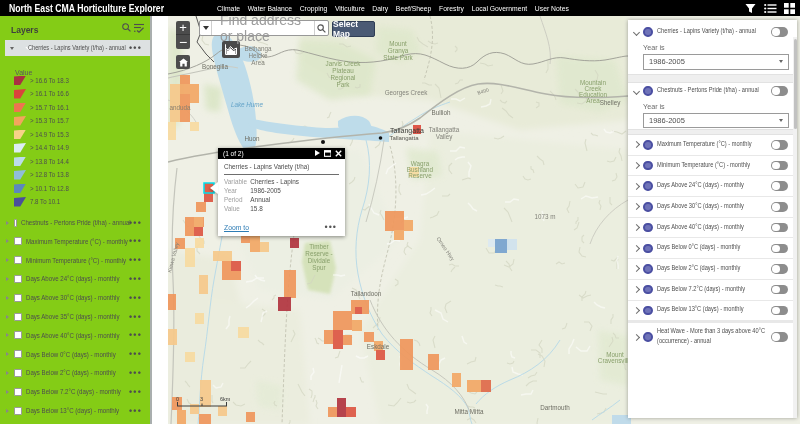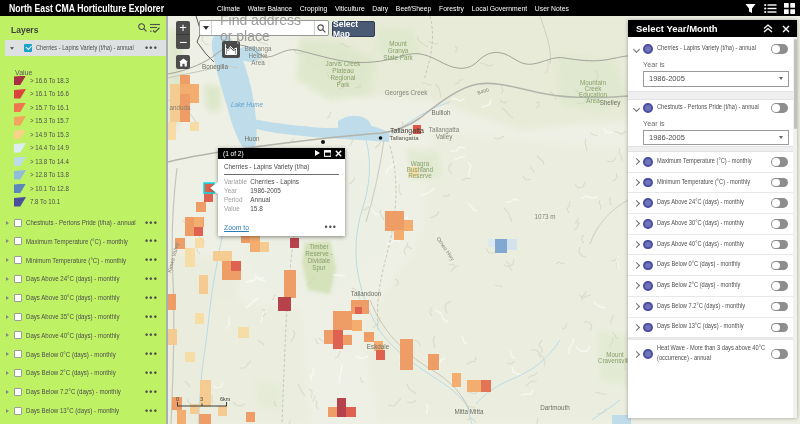--- a/index.html
+++ b/index.html
@@ -30,21 +30,21 @@
 #pop .pt{font-size:7.5px;color:#4a4a4a;margin-top:1px;transform:scaleX(.84);transform-origin:0 50%;white-space:nowrap}
 #pop hr{border:none;border-top:1.5px solid #6e6e6e;margin:3px 0 2px 0}
 #pop table{border-collapse:collapse;font-size:6.8px;transform:scaleX(.94);transform-origin:0 0}
 #pop td{padding:1.1px 0;vertical-align:top}
 #pop td.l{color:#9e9e9e;width:28px}
 #pop td.v{color:#4d4d4d}
 #pop .zt{position:absolute;left:6px;bottom:5px;color:#2d7cb5;text-decoration:underline;font-size:6.8px}
 #pop .dots{position:absolute;right:8px;bottom:4px;color:#555;font-size:9px;letter-spacing:1px}
 #pop .arrow{position:absolute;left:-8px;top:34px;width:0;height:0;border-top:6px solid transparent;border-bottom:6px solid transparent;border-right:8px solid #fff;filter:drop-shadow(-1px 1px 1px rgba(0,0,0,.25))}
 
-#lp{position:absolute;left:0;top:14px;width:168px;height:410px;background:#bef264;z-index:30;border-right:2px solid #a9aeae}
+#lp{position:absolute;left:0;top:14px;width:152px;height:410px;background:#84cc16;z-index:30;border-right:2px solid #a9aeae}
 #lp .hd{position:absolute;left:11px;top:10.5px;font-size:8.5px;font-weight:bold;color:#3f3f3f}
 #lp .sel{position:absolute;left:5px;top:26px;right:0;height:16px;background:#dde1e2;display:flex;align-items:center}
 #lp .sel .cb{width:8px;height:8px;background:#19a3c9;border-radius:1px;margin-left:10px;position:relative}
 #lp .sel .cb:after{content:"";position:absolute;left:1.5px;top:1px;width:4px;height:2.5px;border-left:1.2px solid #fff;border-bottom:1.2px solid #fff;transform:rotate(-48deg)}
 #lp .sel .tx{font-size:7.1px;color:#4e4e4e;margin-left:4px;white-space:nowrap;transform:scaleX(.79);transform-origin:0 50%}
 .car{width:0;height:0;border-left:2.5px solid transparent;border-right:2.5px solid transparent;border-top:3.5px solid #666;margin-left:5px}
 .care{width:0;height:0;border-top:2.5px solid transparent;border-bottom:2.5px solid transparent;border-left:3.5px solid #888;margin-left:6px}
 .dots3{position:absolute;right:8px;color:#4e4e4e;font-size:9px;letter-spacing:1.2px;font-weight:bold}
 #lp .val{position:absolute;left:15px;top:55px;font-size:7px;color:#5a5a5a}
 .lgrow{position:absolute;left:14px;height:13.5px;display:flex;align-items:center}
@@ -694,33 +694,20 @@
       <span class="dots3">•••</span>
     </div>
 <div class="lrow" style="top:387.2000000000001px">
       <span class="care"></span>
       <span class="cb"></span>
       <span class="tx">Days Below 13°C (days) - monthly</span>
       <span class="dots3">•••</span>
     </div>
 </div>
 <div id="rp">
-<div class="hd">
-      <span class="t">Select Year/Month</span>
-      <span style="flex:1"></span>
-      <svg width="10" height="9" viewBox="0 0 10 9" style="margin-right:9px">
-        <g fill="none" stroke="#fff" stroke-width="1.3">
-          <path d="M1 4.5 L5 1 L9 4.5"></path>
-          <path d="M1 8 L5 4.5 L9 8"></path>
-        </g>
-      </svg>
-      <svg width="8" height="8" viewBox="0 0 8 8" style="margin-right:7px">
-        <path d="M1 1 L7 7 M7 1 L1 7" stroke="#fff" stroke-width="1.4"></path>
-      </svg>
-    </div>
 <div class="grp" style="padding-top:3px">
       <div class="rrow" style="height:18px">
         <span class="chv d"></span>
         <span class="cir"></span>
         <span class="tx" style="white-space:nowrap;width:auto">Cherries - Lapins Variety (t/ha) - annual</span>
         <span class="tgl"></span>
       </div>
       <div class="yris">Year is</div>
       <div class="ysel">
         <span>1986-2005</span>

